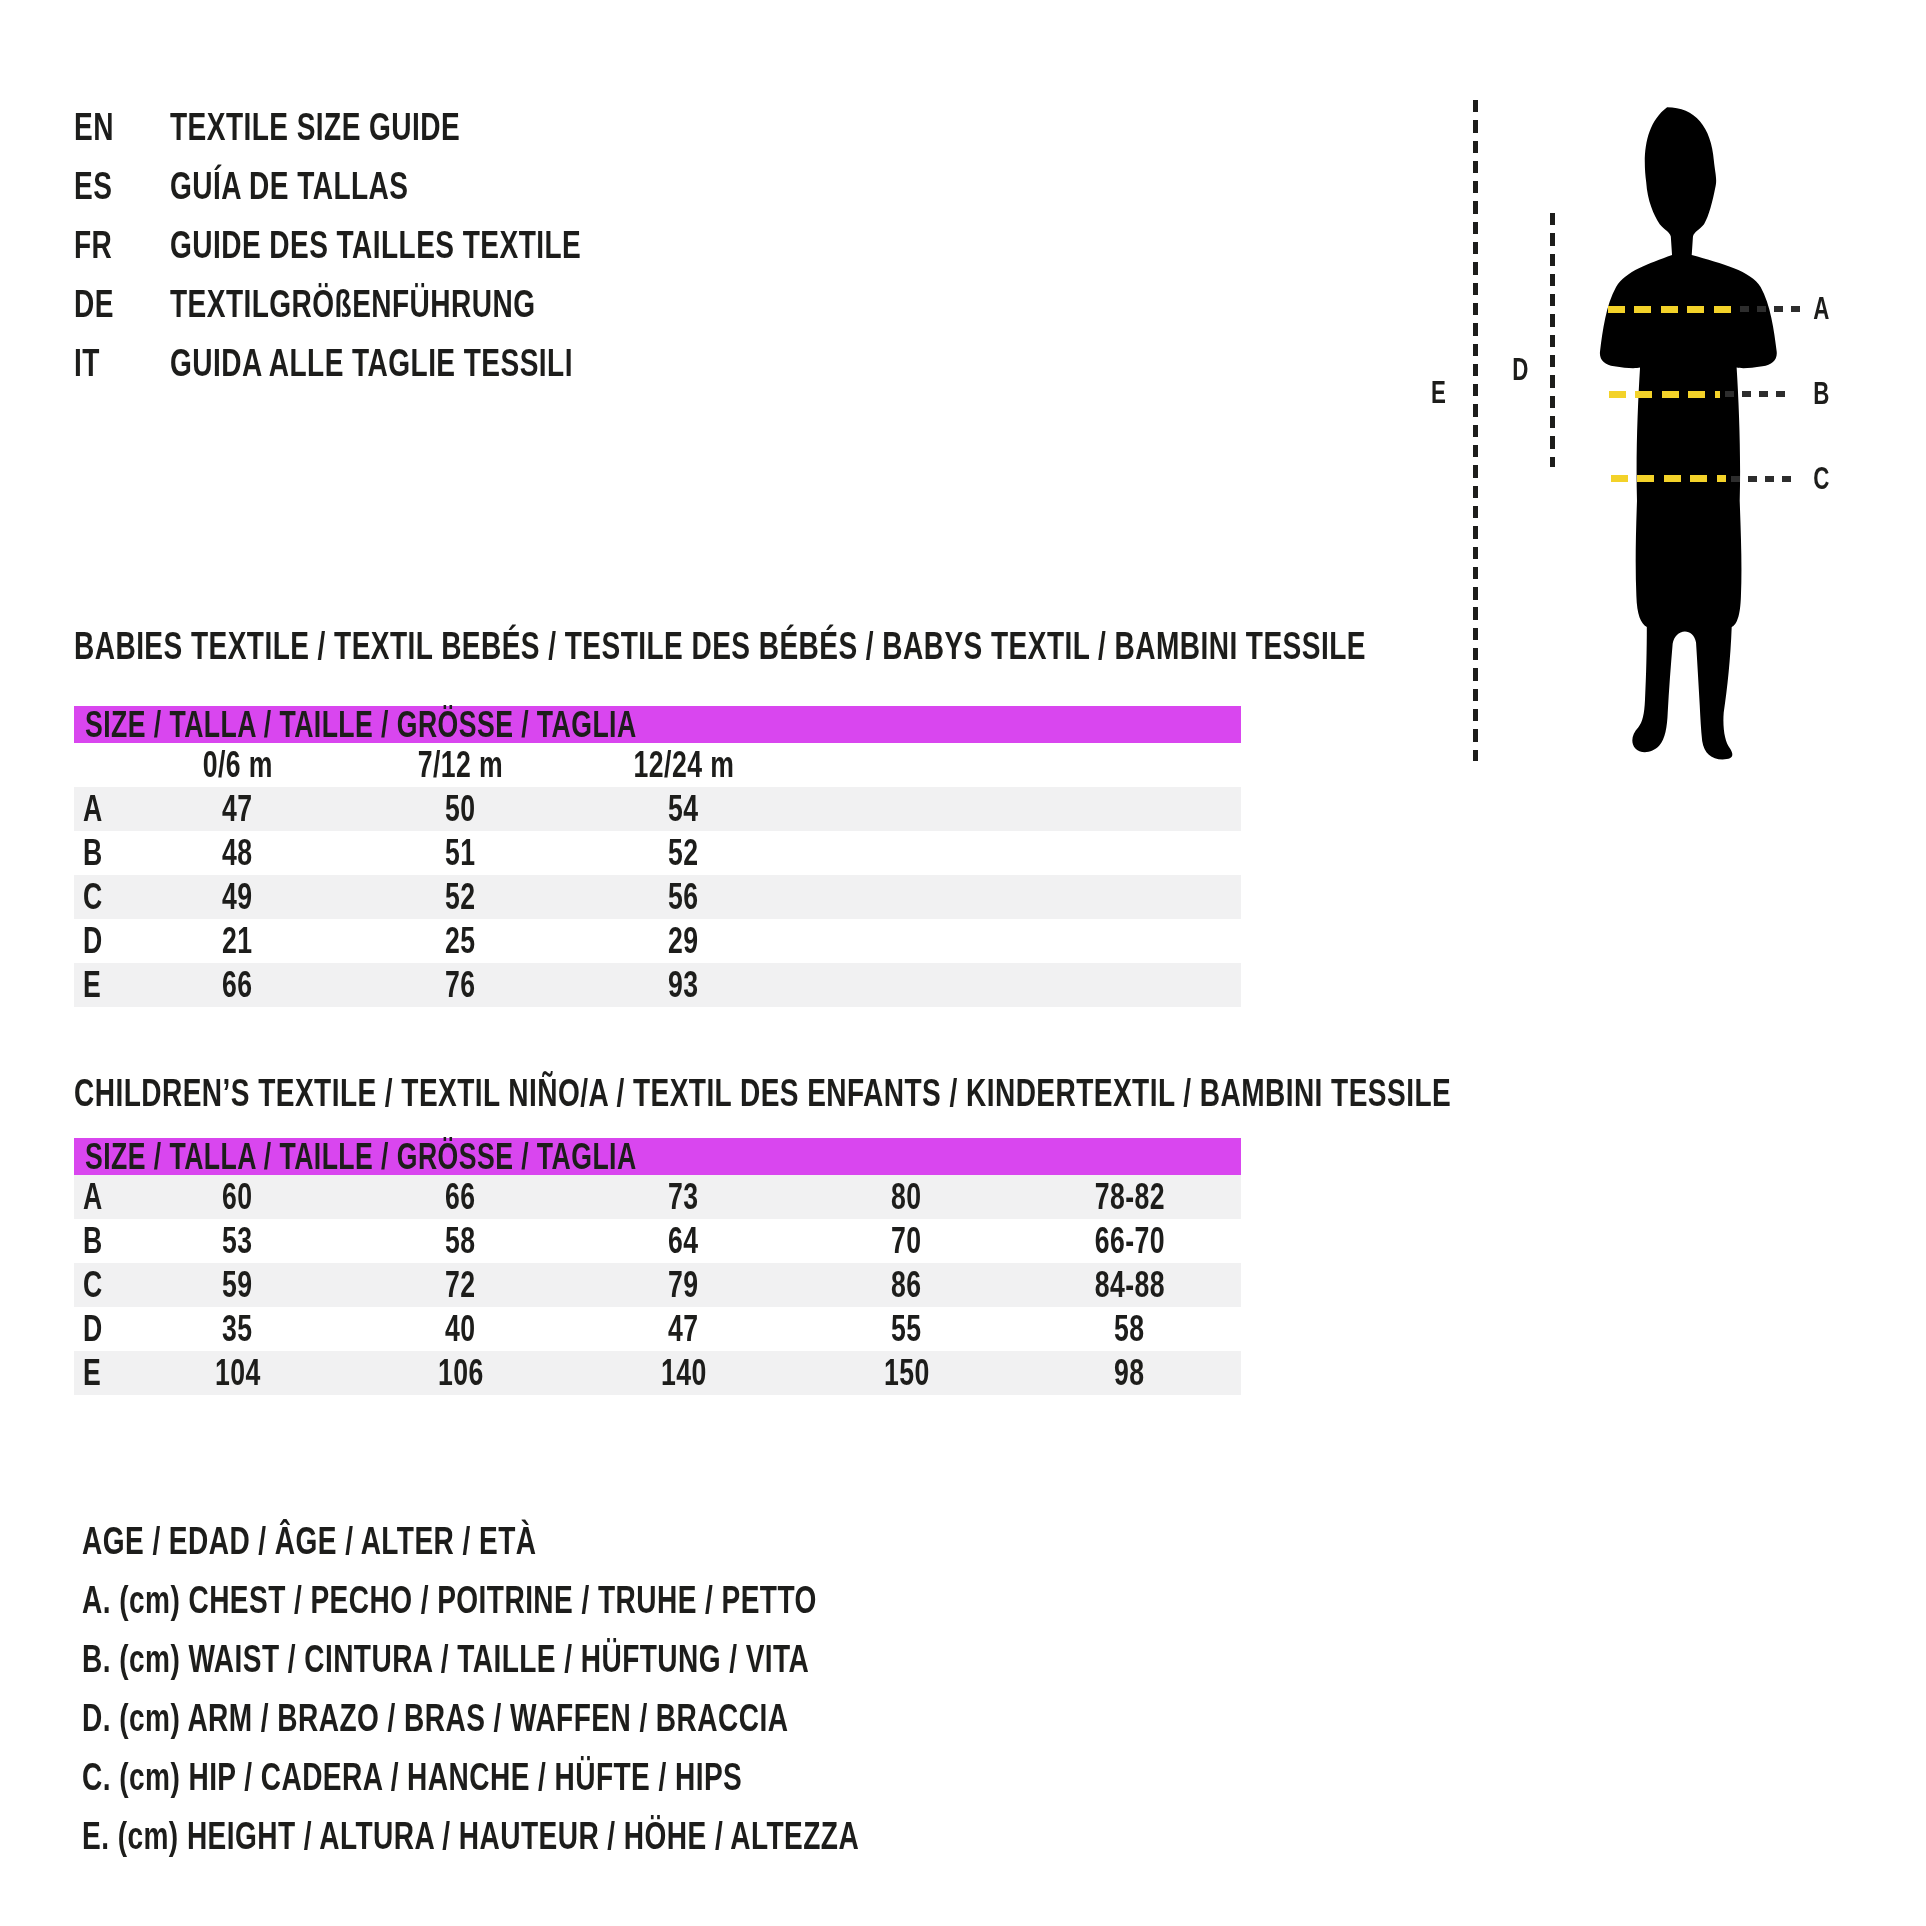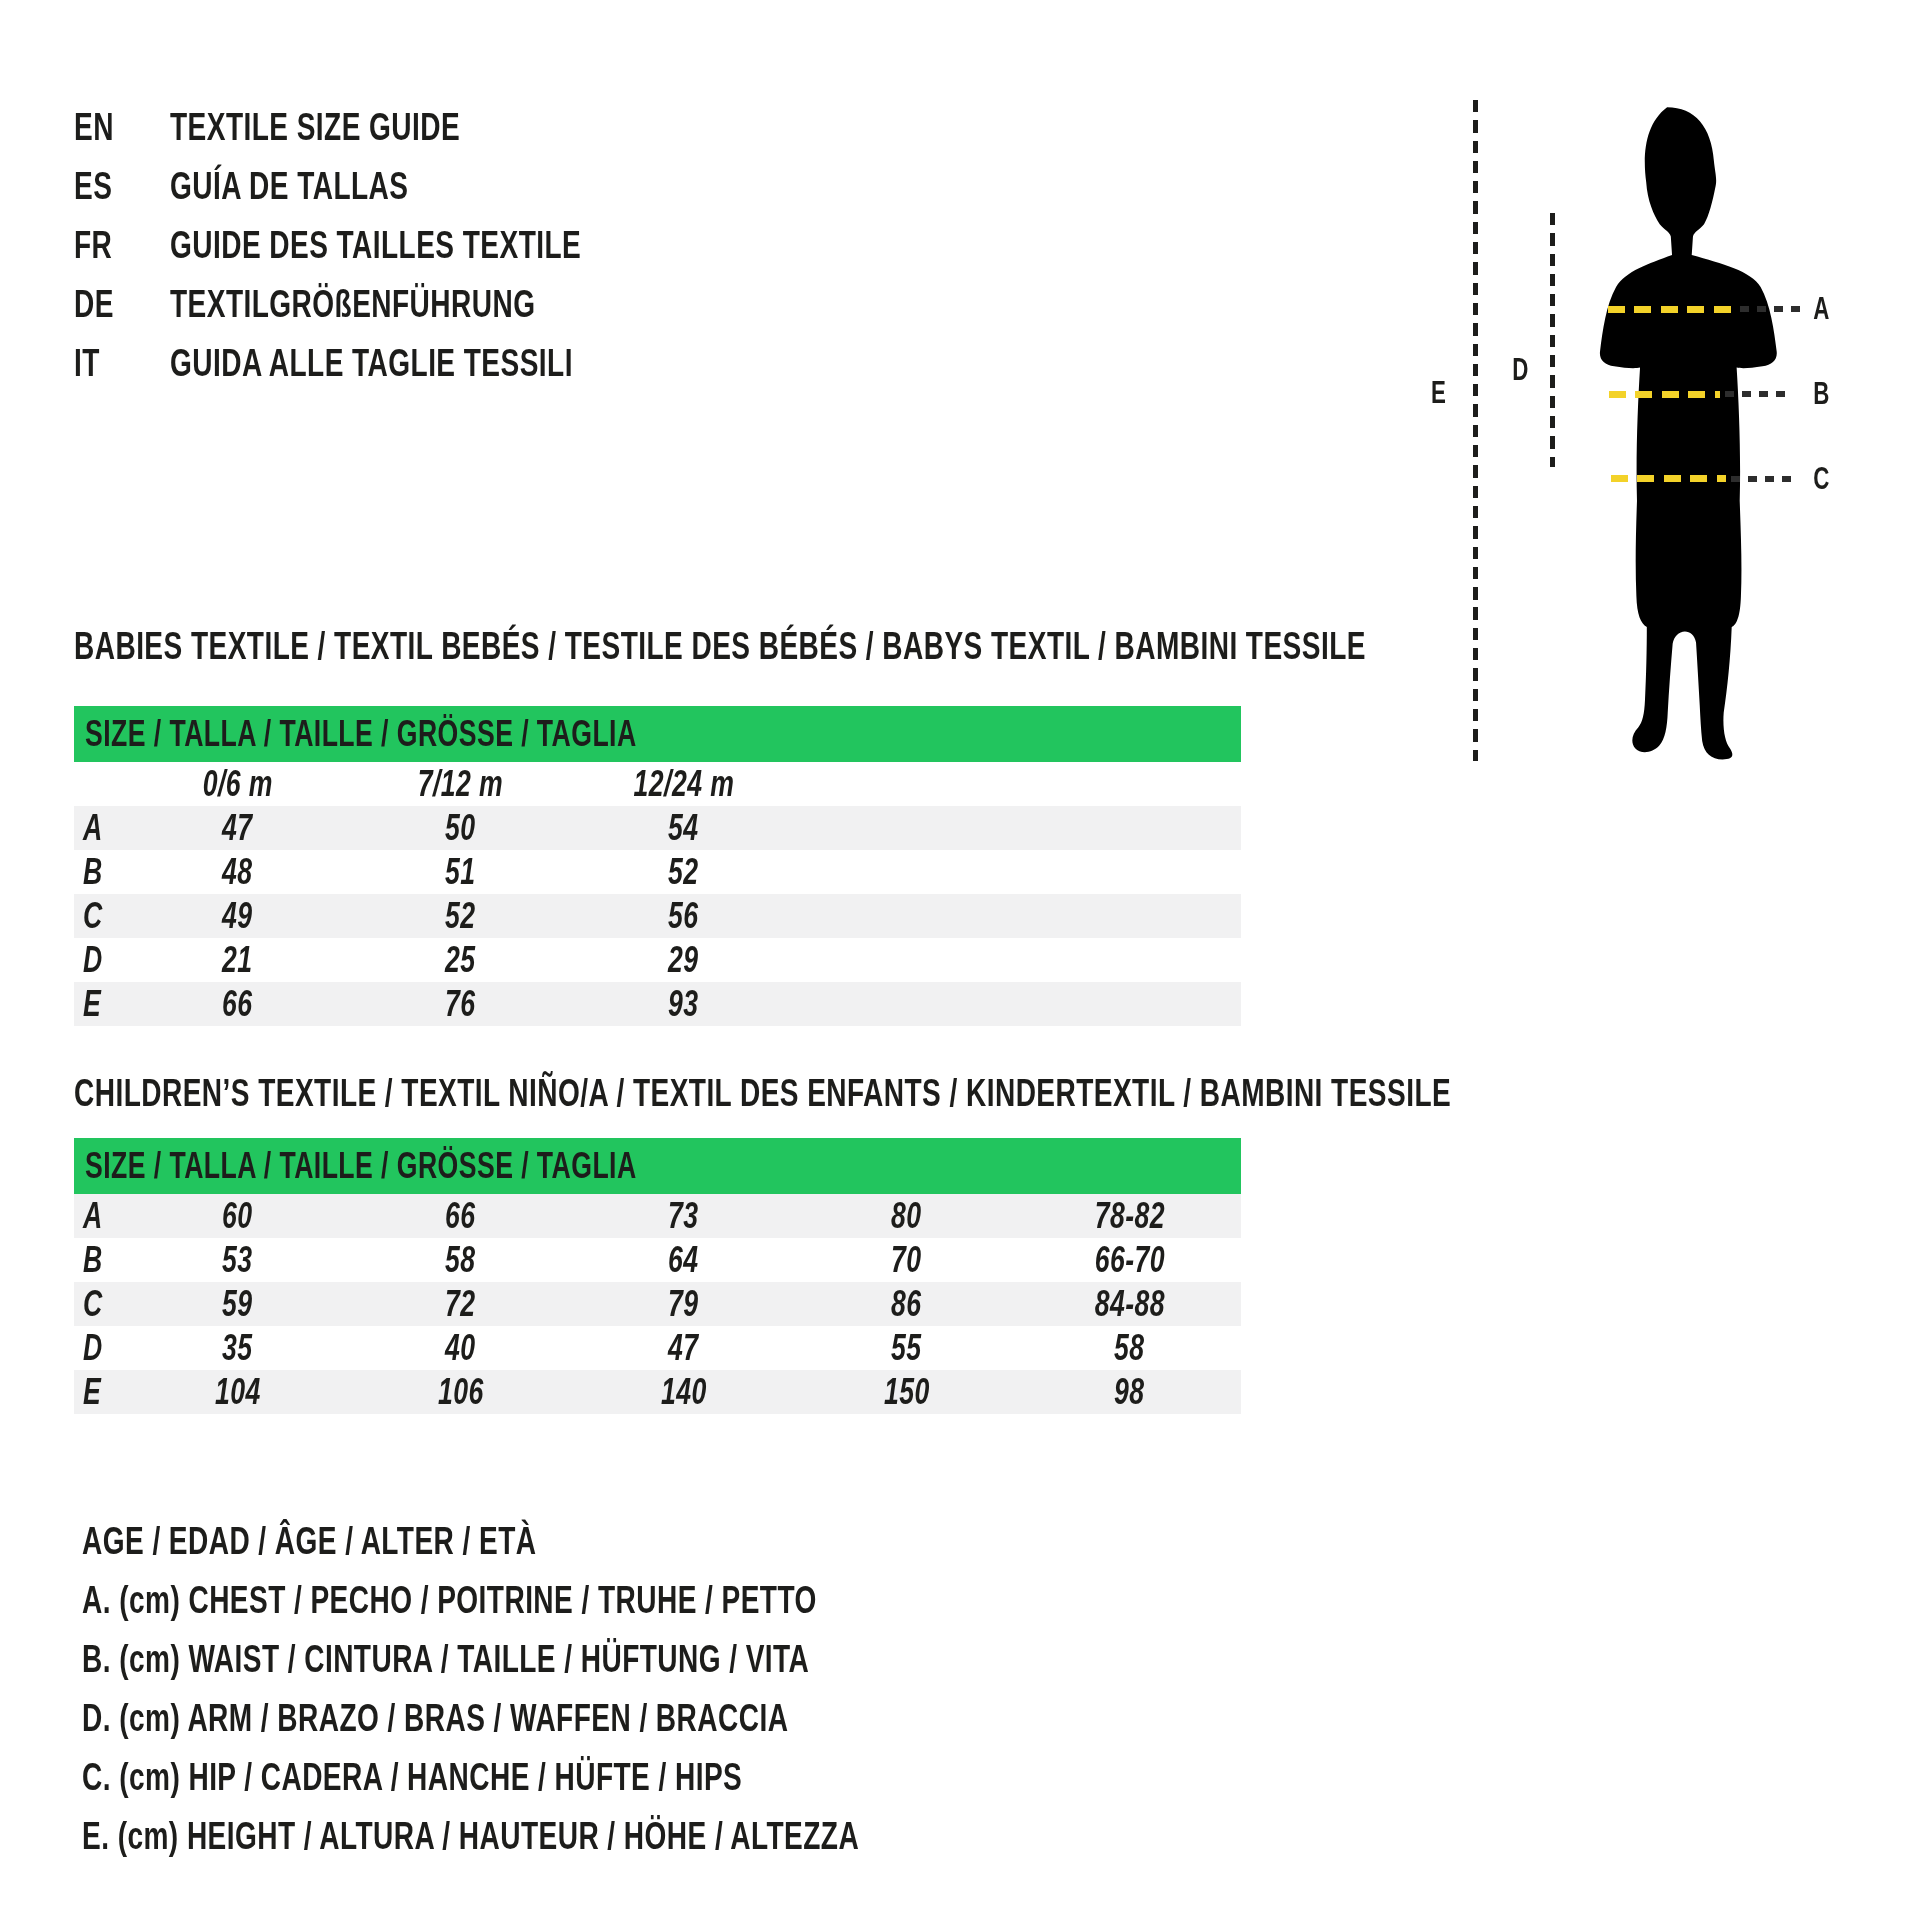--- a/index.html
+++ b/index.html
@@ -43,22 +43,22 @@
 
   
   .section-heading{position:absolute;left:74px;height:43px;line-height:43px;font-size:39px;font-weight:700;white-space:nowrap;}
   .h-babies{top:624px;}
   .h-children{top:1071px;}
 
   
   .size-table{position:absolute;left:74px;width:1167px;}
   .t-babies{top:706px;}
   .t-children{top:1138px;}
-  .size-bar{height:56px;background:#22c55e;display:flex;align-items:center;padding-left:11px;box-sizing:border-box;font-size:37px;font-weight:700;}
-  .thead,.trow{display:grid;grid-template-columns:52px 223px 223px 223px 223px 223px;align-items:center;font-style:italic;}
+  .size-bar{height:37px;background:#d946ef;display:flex;align-items:center;padding-left:11px;box-sizing:border-box;font-size:37px;font-weight:700;}
+  .thead,.trow{display:grid;grid-template-columns:52px 223px 223px 223px 223px 223px;align-items:center;}
   .thead{height:44px;font-size:37px;font-weight:700;}
   .trow{height:44px;font-size:37px;font-weight:700;}
   .stripe{background:#f1f1f2;}
   .cell{display:flex;align-items:center;justify-content:center;height:100%;}
   .rlabel{display:flex;align-items:center;justify-content:flex-start;padding-left:8.6px;box-sizing:border-box;height:100%;}
 
   
   .legend{position:absolute;left:82px;top:1511px;}
   .legend-line{height:59px;line-height:59px;font-size:39px;font-weight:700;white-space:nowrap;}
 </style>

